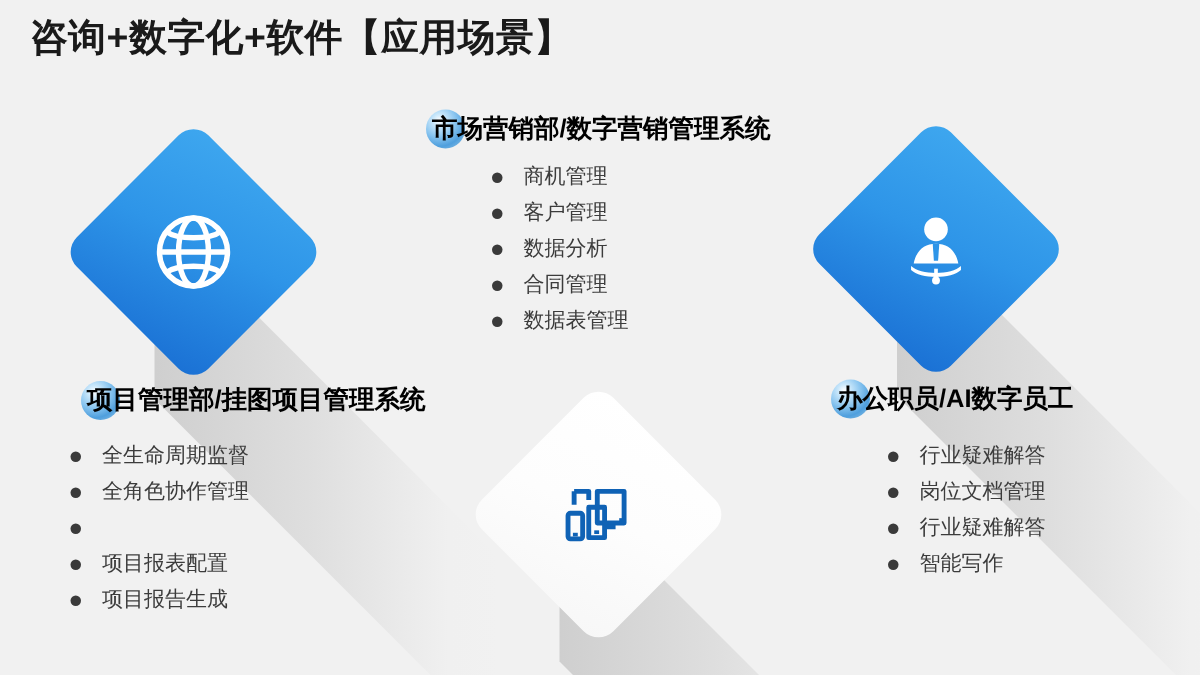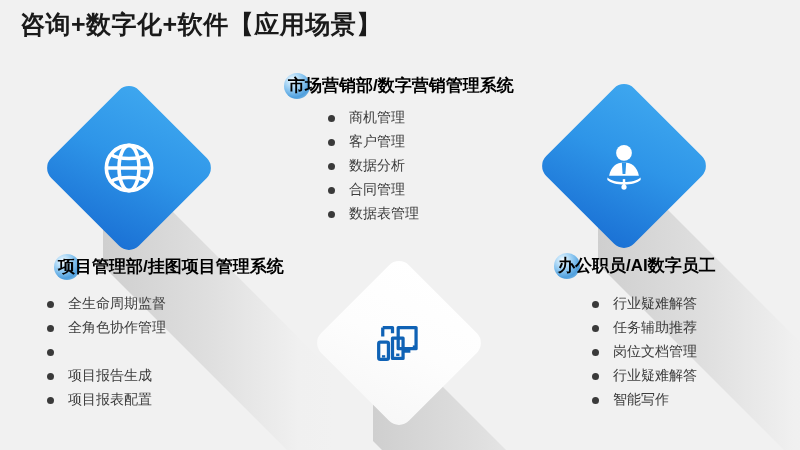--- a/index.html
+++ b/index.html
@@ -250,39 +250,35 @@
       </li>
     <li>
         <span class="dot"></span>
         <span>全角色协作管理</span>
       </li>
     <li>
         <span class="dot"></span>
       </li>
     <li>
         <span class="dot"></span>
+        <span>项目报表配置</span>
+      </li>
+    <li>
+        <span class="dot"></span>
         <span>项目报告生成</span>
       </li>
-    <li>
-        <span class="dot"></span>
-        <span>项目报表配置</span>
-      </li>
   </ul>
 
   <ul class="bullet-list" id="list-office">
     <li>
         <span class="dot"></span>
         <span>行业疑难解答</span>
       </li>
     <li>
         <span class="dot"></span>
-        <span>任务辅助推荐</span>
-      </li>
-    <li>
-        <span class="dot"></span>
         <span>岗位文档管理</span>
       </li>
     <li>
         <span class="dot"></span>
         <span>行业疑难解答</span>
       </li>
     <li>
         <span class="dot"></span>
         <span>智能写作</span>
       </li>

